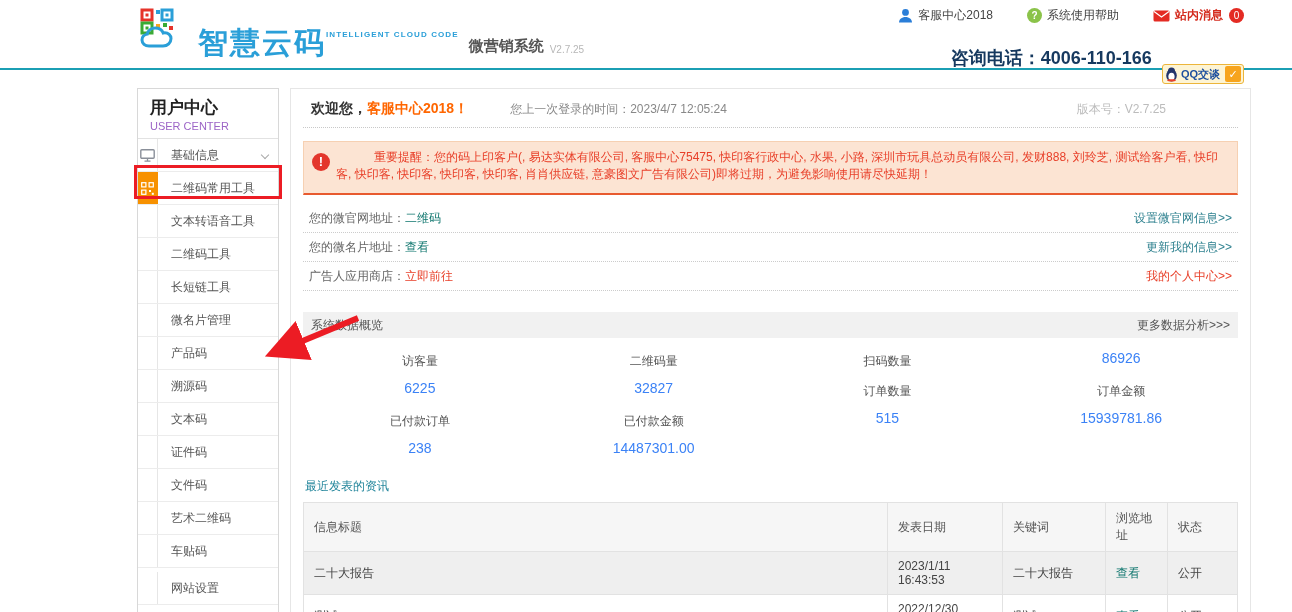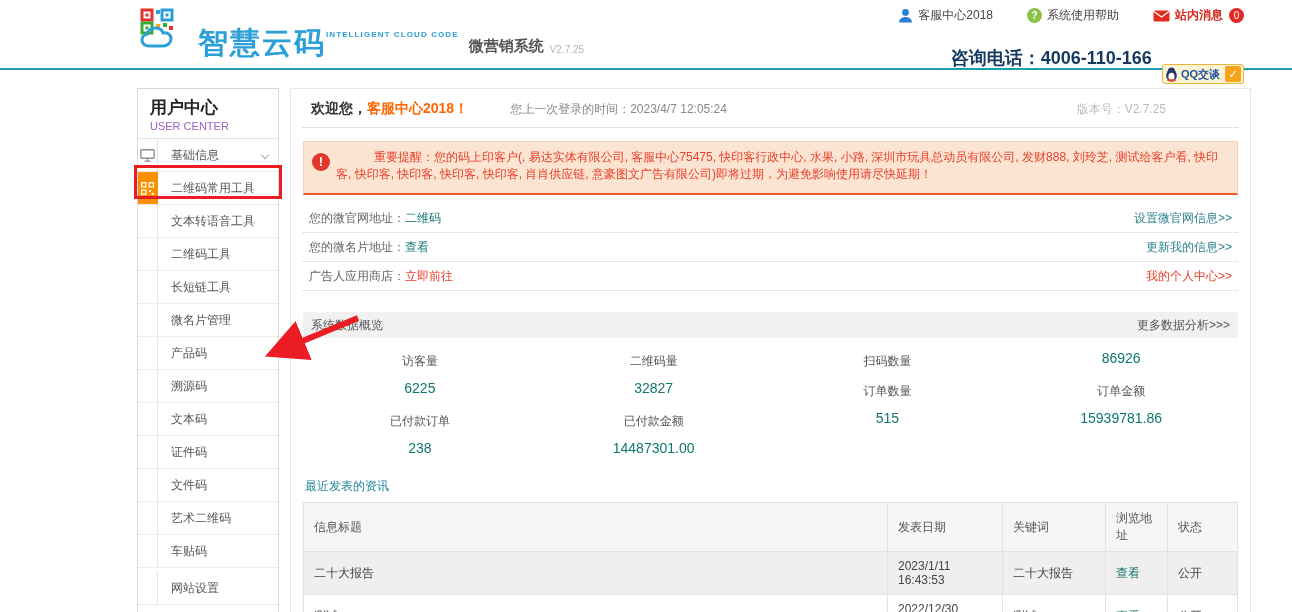--- a/index.html
+++ b/index.html
@@ -51,21 +51,21 @@
   .alert-icon { position:absolute; left:8px; top:11px; width:18px; height:18px; border-radius:50%; background:#e3362c; color:#fff; font-size:13px; font-weight:bold; text-align:center; line-height:18px; }
   .linkrow { display:flex; align-items:center; height:29px; border-bottom:1px dotted #cccccc; font-size:12px; padding:0 6px; }
   .linkrow .lbl { color:#666; }
   .a-blue { color:#0f766e; cursor:pointer; }
   .a-red { color:#e8402a; cursor:pointer; }
   .a-teal { color:#2e818f; cursor:pointer; }
   .linkrow .right { margin-left:auto; }
   .stats-bar { margin-top:21px; background:#f1f1f1; height:26px; display:flex; align-items:center; justify-content:space-between; padding:0 8px; font-size:12px; color:#555; }
   .stats-grid { display:grid; grid-template-columns:repeat(4,1fr); text-align:center; margin-top:2px; }
   .stat-label { font-size:12px; color:#555; margin-top:13px; }
-  .stat-value { font-size:14px; color:#0f766e; margin-top:10px; }
+  .stat-value { font-size:14px; color:#3b82f6; margin-top:10px; }
   .news-title { font-size:12px; color:#22859b; margin:22px 0 7px 2px; }
   table.news { width:100%; border-collapse:collapse; font-size:12px; color:#444; }
   table.news th { font-weight:normal; text-align:left; background:#f6f6f6; border:1px solid #e2e2e2; padding:7px 10px; color:#555; }
   table.news td { border:1px solid #e2e2e2; padding:7px 10px; }
   table.news tbody tr:nth-child(odd) { background:#efefef; }
   table.news .c-date { width:115px; }
   table.news .c-kw { width:103px; }
   table.news .c-link { width:62px; }
   table.news .c-status { width:70px; }
   

